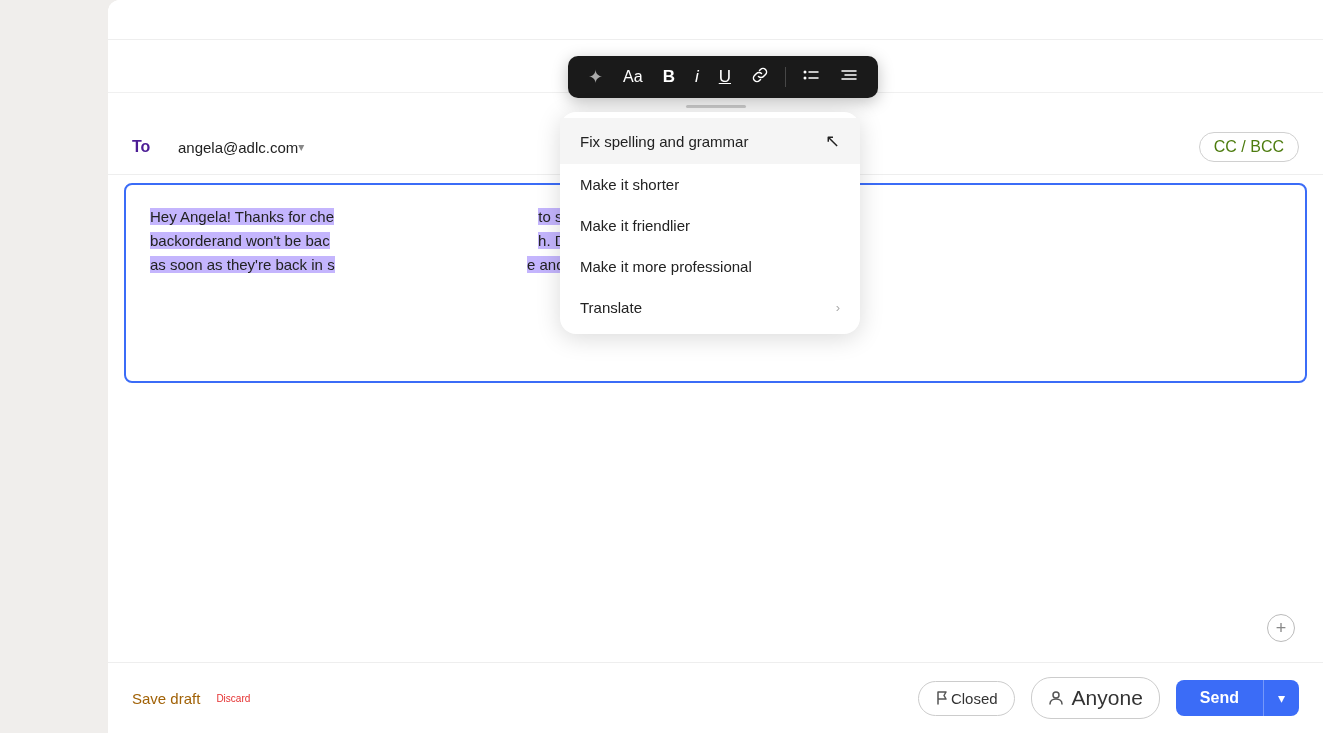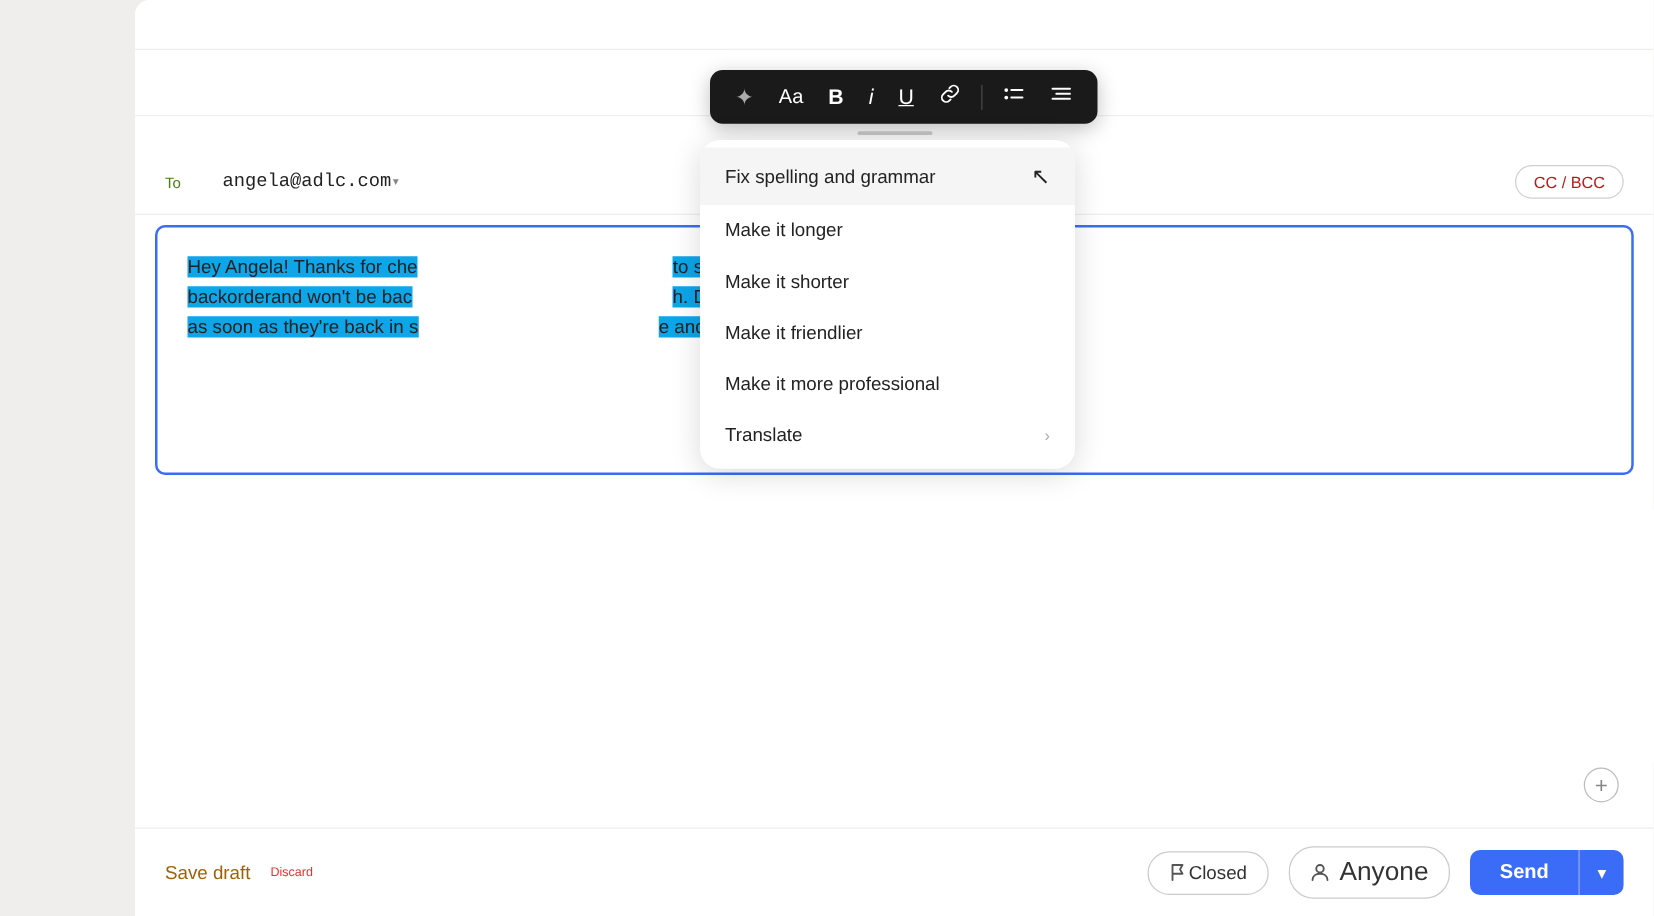--- a/index.html
+++ b/index.html
@@ -82,47 +82,46 @@
 
     .to-field {
       display: flex;
       align-items: center;
       padding: 12px 24px;
       border-bottom: 1px solid #eee;
       gap: 16px;
     }
 
     .to-label {
-      color: #4d7c0f;
-      font-size: 12px;
-      font-weight: 400;
+      color: #4c1d95;
+      font-size: 16px;
+      font-weight: 700;
       min-width: 30px;
     }
 
     .to-email {
       color: #222;
       font-size: 15px;
       display: flex;
       align-items: center;
       gap: 0;
-      font-family: Liberation Mono, monospace;
     }
 
     .to-email .chevron {
       color: #888;
       font-size: 12px;
     }
 
     .cc-bcc-btn {
       margin-left: auto;
       border: 1px solid #d0d0d0;
       border-radius: 20px;
       padding: 5px 14px;
-      font-size: 13px;
-      color: #b91c1c;
+      font-size: 16px;
+      color: #4d7c0f;
       background: #fff;
       cursor: pointer;
     }
 
     .email-body-container {
       flex: 1;
       position: relative;
       padding: 0;
     }
 
@@ -132,21 +131,21 @@
       color: #222;
       line-height: 1.6;
       min-height: 200px;
       border: 2px solid #3b6cf7;
       margin: 8px 16px;
       border-radius: 8px;
       background: #fff;
     }
 
     .email-body .selected-text {
-      background: #0ea5e9;
+      background: #c4b5fd;
     }
 
     .add-btn {
       position: absolute;
       right: 28px;
       bottom: 20px;
       width: 28px;
       height: 28px;
       border-radius: 50%;
       border: 1.5px solid #bbb;
@@ -432,23 +431,20 @@
       </span>
     </button>
   </div>
 
   <div class="context-menu" id="context-menu">
   <div class="context-menu-item hovered">
         <span>Fix spelling and grammar</span>
         <span style="font-size: 18px; margin-left: 4px;">↖</span>
       </div>
       <div class="context-menu-item">
-        <span>Make it longer</span>
-      </div>
-      <div class="context-menu-item">
         <span>Make it shorter</span>
       </div>
       <div class="context-menu-item">
         <span>Make it friendlier</span>
       </div>
       <div class="context-menu-item">
         <span>Make it more professional</span>
       </div>
       <div class="context-menu-item">
         <span>Translate</span>

